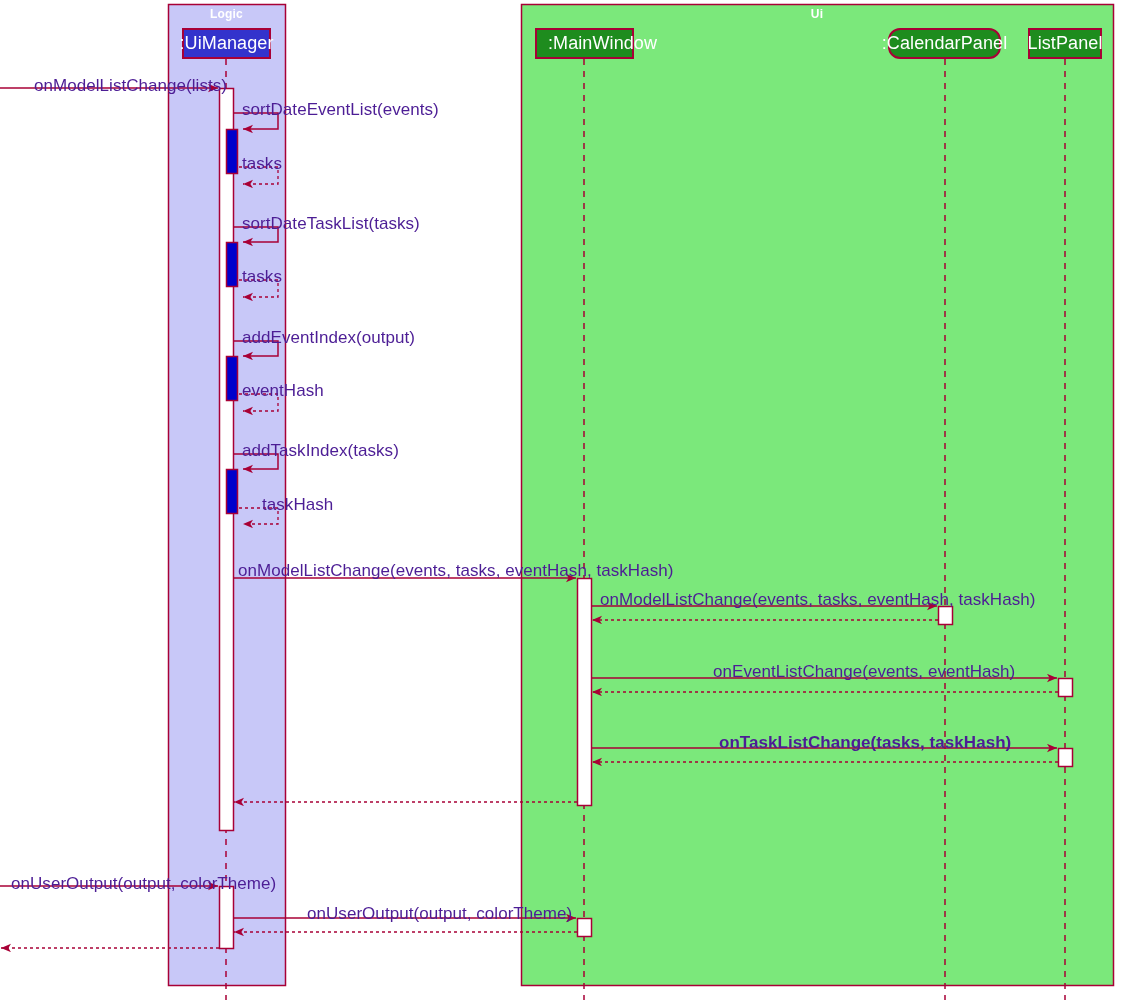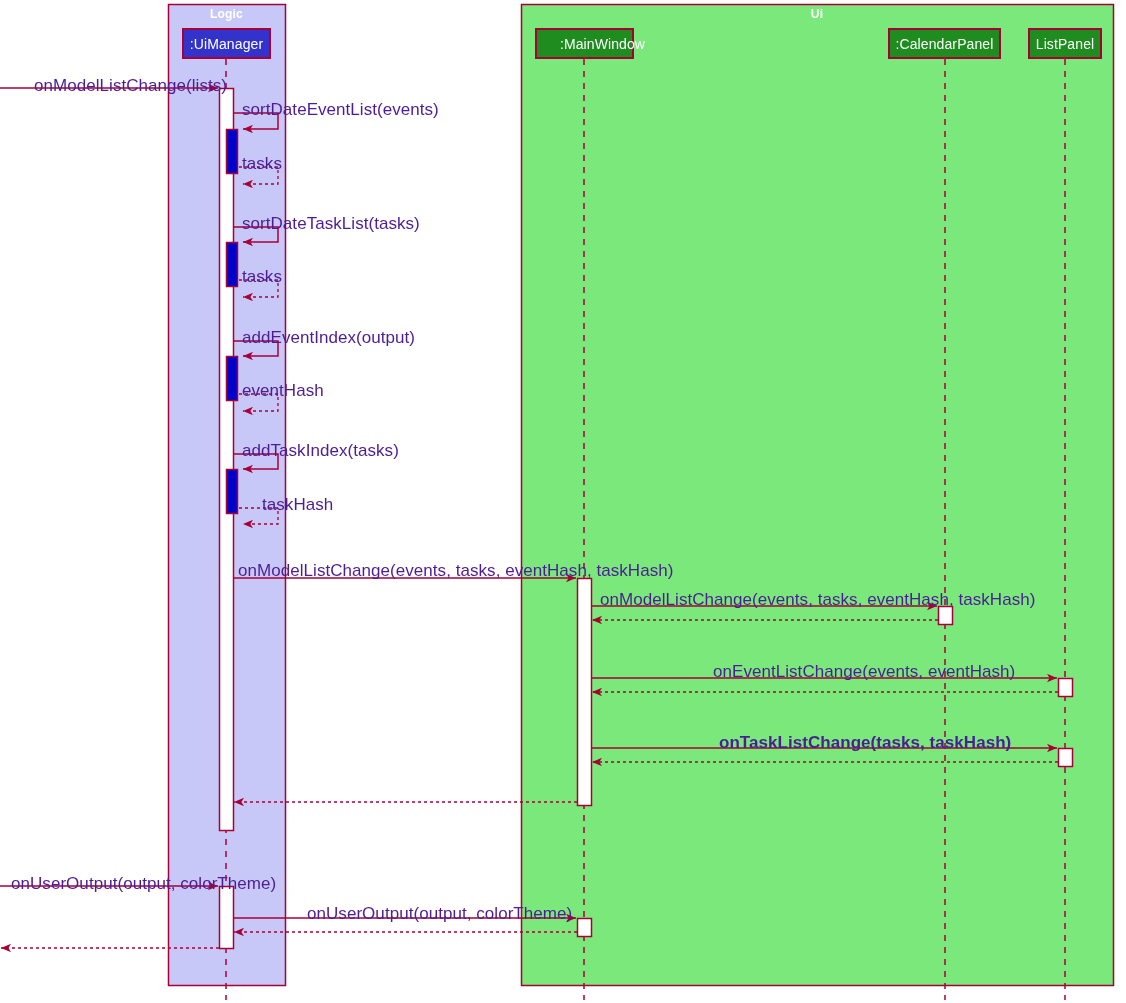--- a/index.html
+++ b/index.html
@@ -31,21 +31,21 @@
     color: #ffffff;
     text-align: center;
     white-space: nowrap;
     letter-spacing: 0.2px;
   }
   .participant {
     position: absolute;
     box-sizing: border-box;
     border: 2px solid #A80036;
     color: #ffffff;
-    font-size: 14px;
+    font-size: 18px;
     text-align: left;
     white-space: nowrap;
     display: flex;
     align-items: center;
     justify-content: center;
     letter-spacing: 0.1px;
   }
   .msg-label {
     position: absolute;
     font-size: 17px;
@@ -135,21 +135,21 @@
       <div class="pkg-title" style="left: 168px; top: 7px; width: 117px;">Logic</div>
       <div class="pkg-title" style="left: 521px; top: 7px; width: 592px;">Ui</div>
     </div>
   <div id="layer-participants">
       <div class="participant" style="left: 182px; top: 28px; width: 89px; height: 31px; background: rgb(51, 51, 204);">
         <span>:UiManager</span>
       </div>
       <div class="participant" style="left: 535px; top: 28px; width: 99px; height: 31px; background: rgb(30, 140, 30); padding-left: 36px;">
         <span>:MainWindow</span>
       </div>
-      <div class="participant" style="left: 888px; top: 28px; width: 113px; height: 31px; background: rgb(30, 140, 30);">
+      <div class="participant" style="left: 888px; top: 28px; width: 113px; height: 31px; background: rgb(30, 140, 30); border-radius: 12px;">
         <span>:CalendarPanel</span>
       </div>
       <div class="participant" style="left: 1028px; top: 28px; width: 74px; height: 31px; background: rgb(30, 140, 30);">
         <span>ListPanel</span>
       </div>
     </div>
   <div id="layer-labels">
       <div class="msg-label" style="left: 34px; top: 76px;">onModelListChange(lists)</div>
       <div class="msg-label" style="left: 242px; top: 100px;">sortDateEventList(events)</div>
       <div class="msg-label" style="left: 242px; top: 154px;">tasks</div>

